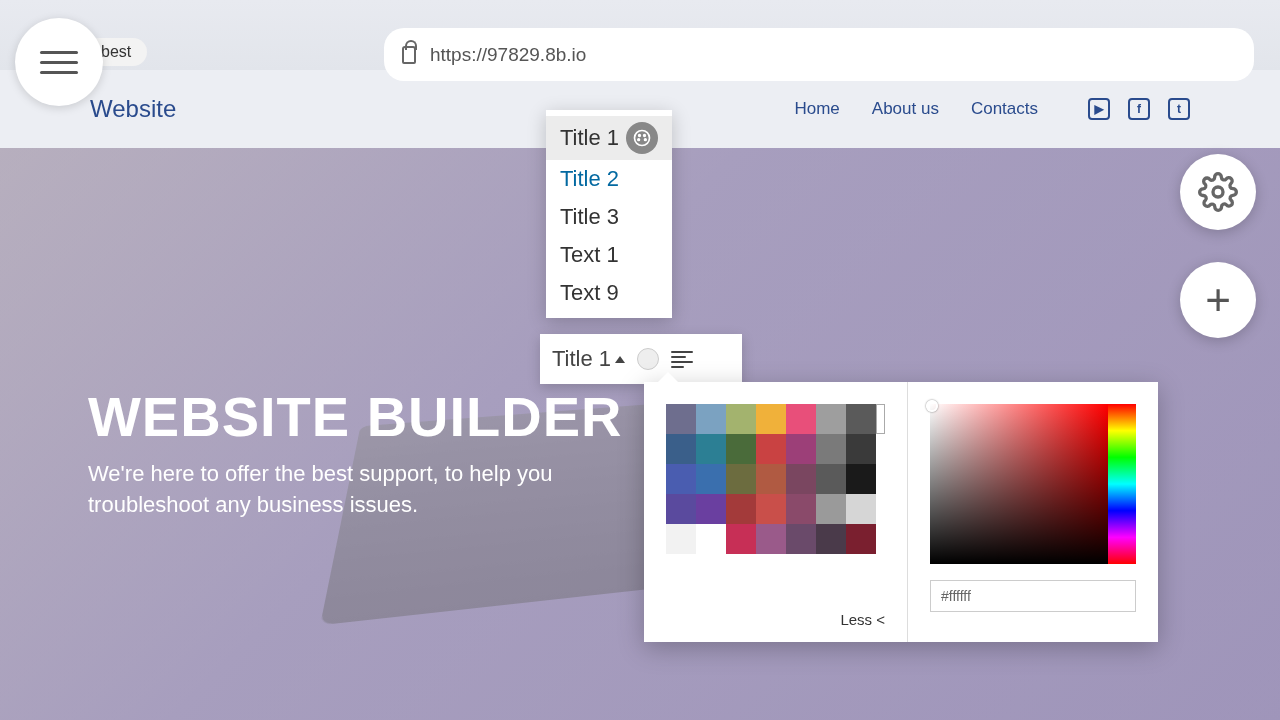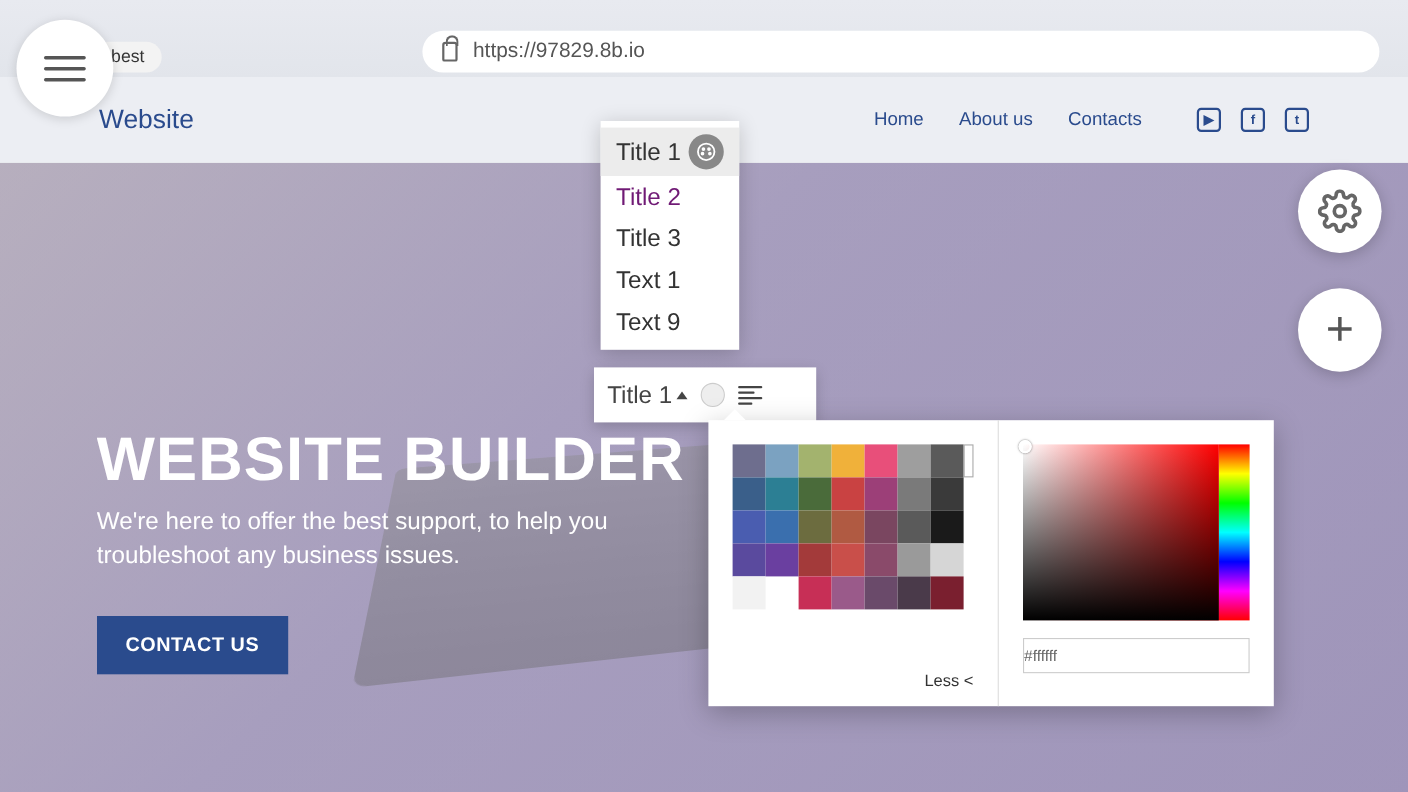--- a/index.html
+++ b/index.html
@@ -1,20 +1,20 @@
 <!DOCTYPE html>
 <html><head>
 <meta charset="utf-8">
 <style>
 * { margin: 0; padding: 0; box-sizing: border-box; font-family: -apple-system, BlinkMacSystemFont, 'Segoe UI', sans-serif; }
 body { width: 1280px; height: 720px; overflow: hidden; position: relative; background: #f0f0f0; }
 
 .topbar { position: absolute; top: 0; left: 0; right: 0; height: 70px; display: flex; align-items: center; padding: 0 20px; background: linear-gradient(#e8eaf0, #e2e5eb); z-index: 10; }
 .tab-chip { position: absolute; left: 85px; top: 38px; background: #f3f3f3; border-radius: 18px; padding: 5px 16px; font-size: 16px; color: #333; }
-.addrbar { position: absolute; left: 384px; top: 28px; width: 870px; height: 38px; background: #fff; border-radius: 20px; display: flex; align-items: center; padding: 0 18px; font-size: 19px; color: #555; gap: 14px; }
+.addrbar { position: absolute; left: 384px; top: 28px; width: 870px; height: 53px; background: #fff; border-radius: 20px; display: flex; align-items: center; padding: 0 18px; font-size: 19px; color: #555; gap: 14px; }
 .lock { width: 14px; height: 18px; border: 2px solid #666; border-radius: 3px 3px 2px 2px; position: relative; }
 .lock::before { content: ''; position: absolute; top: -8px; left: 1px; width: 8px; height: 8px; border: 2px solid #666; border-bottom: none; border-radius: 6px 6px 0 0; }
 
 .hamburger-btn { position: absolute; left: 15px; top: 18px; width: 88px; height: 88px; background: #fff; border-radius: 50%; display: flex; flex-direction: column; justify-content: center; align-items: center; gap: 7px; box-shadow: 0 2px 10px rgba(0,0,0,0.15); z-index: 100; cursor: pointer; }
 .hamburger-btn span { width: 38px; height: 3px; background: #555; border-radius: 2px; }
 
 .nav { position: absolute; top: 70px; left: 0; right: 0; height: 78px; background: rgba(235,237,243,0.9); display: flex; align-items: center; padding: 0 90px; z-index: 9; }
 .brand { color: #2a4b8d; font-weight: 400; font-size: 24px; }
 .nav-right { margin-left: auto; display: flex; align-items: center; gap: 32px; }
 .nav-link { color: #2a4b8d; font-weight: 400; font-size: 17px; text-decoration: none; cursor: pointer; }
@@ -30,21 +30,21 @@
 
 .float-btn { position: absolute; right: 24px; width: 76px; height: 76px; background: #fff; border-radius: 50%; display: flex; align-items: center; justify-content: center; box-shadow: 0 3px 14px rgba(0,0,0,0.2); z-index: 50; cursor: pointer; }
 .float-settings { top: 154px; }
 .float-add { top: 262px; }
 .gear { width: 40px; height: 40px; }
 .plus { font-size: 44px; color: #555; font-weight: 300; line-height: 1; }
 
 .style-dropdown { position: absolute; left: 546px; top: 110px; width: 126px; background: #fff; box-shadow: 0 4px 18px rgba(0,0,0,0.2); z-index: 60; padding: 6px 0; }
 .style-item { padding: 6px 14px; font-size: 22px; color: #333; cursor: pointer; display: flex; align-items: center; justify-content: space-between; }
 .style-item.active { background: #ececec; }
-.style-item.muted { color: #701a75; }
+.style-item.muted { color: #0369a1; }
 .palette-pill { width: 32px; height: 32px; background: #888; border-radius: 50%; display: flex; align-items: center; justify-content: center; }
 
 .format-bar { position: absolute; left: 540px; top: 334px; width: 202px; height: 50px; background: #fff; box-shadow: 0 4px 12px rgba(0,0,0,0.18); z-index: 60; display: flex; align-items: center; padding: 0 12px; gap: 12px; }
 .fmt-text { font-size: 22px; color: #444; display: flex; align-items: center; gap: 4px; }
 .caret-up { width: 0; height: 0; border-left: 5px solid transparent; border-right: 5px solid transparent; border-bottom: 7px solid #444; }
 .swatch-circle { width: 22px; height: 22px; border-radius: 50%; background: #eee; border: 1px solid #ccc; }
 .align-icon { display: flex; flex-direction: column; gap: 3px; }
 .align-icon span { height: 2px; background: #444; border-radius:1px; }
 .align-icon span:nth-child(1){width:22px;} .align-icon span:nth-child(2){width:15px;} .align-icon span:nth-child(3){width:22px;} .align-icon span:nth-child(4){width:13px;}
 
@@ -53,21 +53,21 @@
 .cp-left { width: 264px; border-right: 1px solid #ddd; padding: 22px; position: relative; }
 .swatches { display: grid; grid-template-columns: repeat(7, 30px); grid-auto-rows: 30px; gap: 0; }
 .sw { width: 30px; height: 30px; }
 .sw.white { border: 1px solid #aaa; }
 .less-link { position: absolute; right: 22px; bottom: 14px; font-size: 15px; color: #333; cursor: pointer; }
 .cp-right { flex: 1; padding: 22px; display: flex; flex-direction: column; gap: 16px; }
 .gradient-box { position: relative; height: 160px; display: flex; }
 .sat-val { flex: 1; background: linear-gradient(to top, #000, transparent), linear-gradient(to right, #fff, #ff0000); position: relative; }
 .sv-cursor { position:absolute; top:-4px; left:-4px; width:12px; height:12px; border:2px solid #fff; border-radius:50%; box-shadow:0 0 2px rgba(0,0,0,0.6); }
 .hue { width: 28px; background: linear-gradient(to bottom, #f00, #ff0, #0f0, #0ff, #00f, #f0f, #f00); }
-.hex-input { height: 32px; border: 1px solid #ccc; padding: 0 0; font-size: 14px; color: #666; }
+.hex-input { height: 32px; border: 1px solid #ccc; padding: 0 10px; font-size: 14px; color: #666; }
 </style>
 </head>
 <body>
 
 <div class="topbar">
   <div class="tab-chip"><span>best</span></div>
   <div class="addrbar">
     <span class="lock"></span>
     <span>https://97829.8b.io</span>
   </div>
@@ -90,21 +90,20 @@
       <div class="soc-icon">f</div>
       <div class="soc-icon">t</div>
     </div>
   </div>
 </div>
 
 <div class="hero">
   <div class="hero-content">
     <h1 class="hero-title">WEBSITE BUILDER</h1>
     <p class="hero-sub">We're here to offer the best support, to help you troubleshoot any business issues.</p>
-    <button class="hero-btn">CONTACT US</button>
   </div>
 </div>
 
 <div class="float-btn float-settings">
   <svg class="gear" viewBox="0 0 24 24" fill="none" stroke="#666" stroke-width="2">
       <circle cx="12" cy="12" r="3"></circle>
       <path d="M19.4 15a1.7 1.7 0 0 0 .3 1.8l.1.1a2 2 0 1 1-2.8 2.8l-.1-.1a1.7 1.7 0 0 0-1.8-.3 1.7 1.7 0 0 0-1 1.5V21a2 2 0 1 1-4 0v-.1a1.7 1.7 0 0 0-1-1.5 1.7 1.7 0 0 0-1.8.3l-.1.1a2 2 0 1 1-2.8-2.8l.1-.1a1.7 1.7 0 0 0 .3-1.8 1.7 1.7 0 0 0-1.5-1H3a2 2 0 1 1 0-4h.1a1.7 1.7 0 0 0 1.5-1 1.7 1.7 0 0 0-.3-1.8l-.1-.1a2 2 0 1 1 2.8-2.8l.1.1a1.7 1.7 0 0 0 1.8.3H9a1.7 1.7 0 0 0 1-1.5V3a2 2 0 1 1 4 0v.1a1.7 1.7 0 0 0 1 1.5 1.7 1.7 0 0 0 1.8-.3l.1-.1a2 2 0 1 1 2.8 2.8l-.1.1a1.7 1.7 0 0 0-.3 1.8V9a1.7 1.7 0 0 0 1.5 1H21a2 2 0 1 1 0 4h-.1a1.7 1.7 0 0 0-1.5 1z"></path>
     </svg>
 </div>
 <div class="float-btn float-add">

